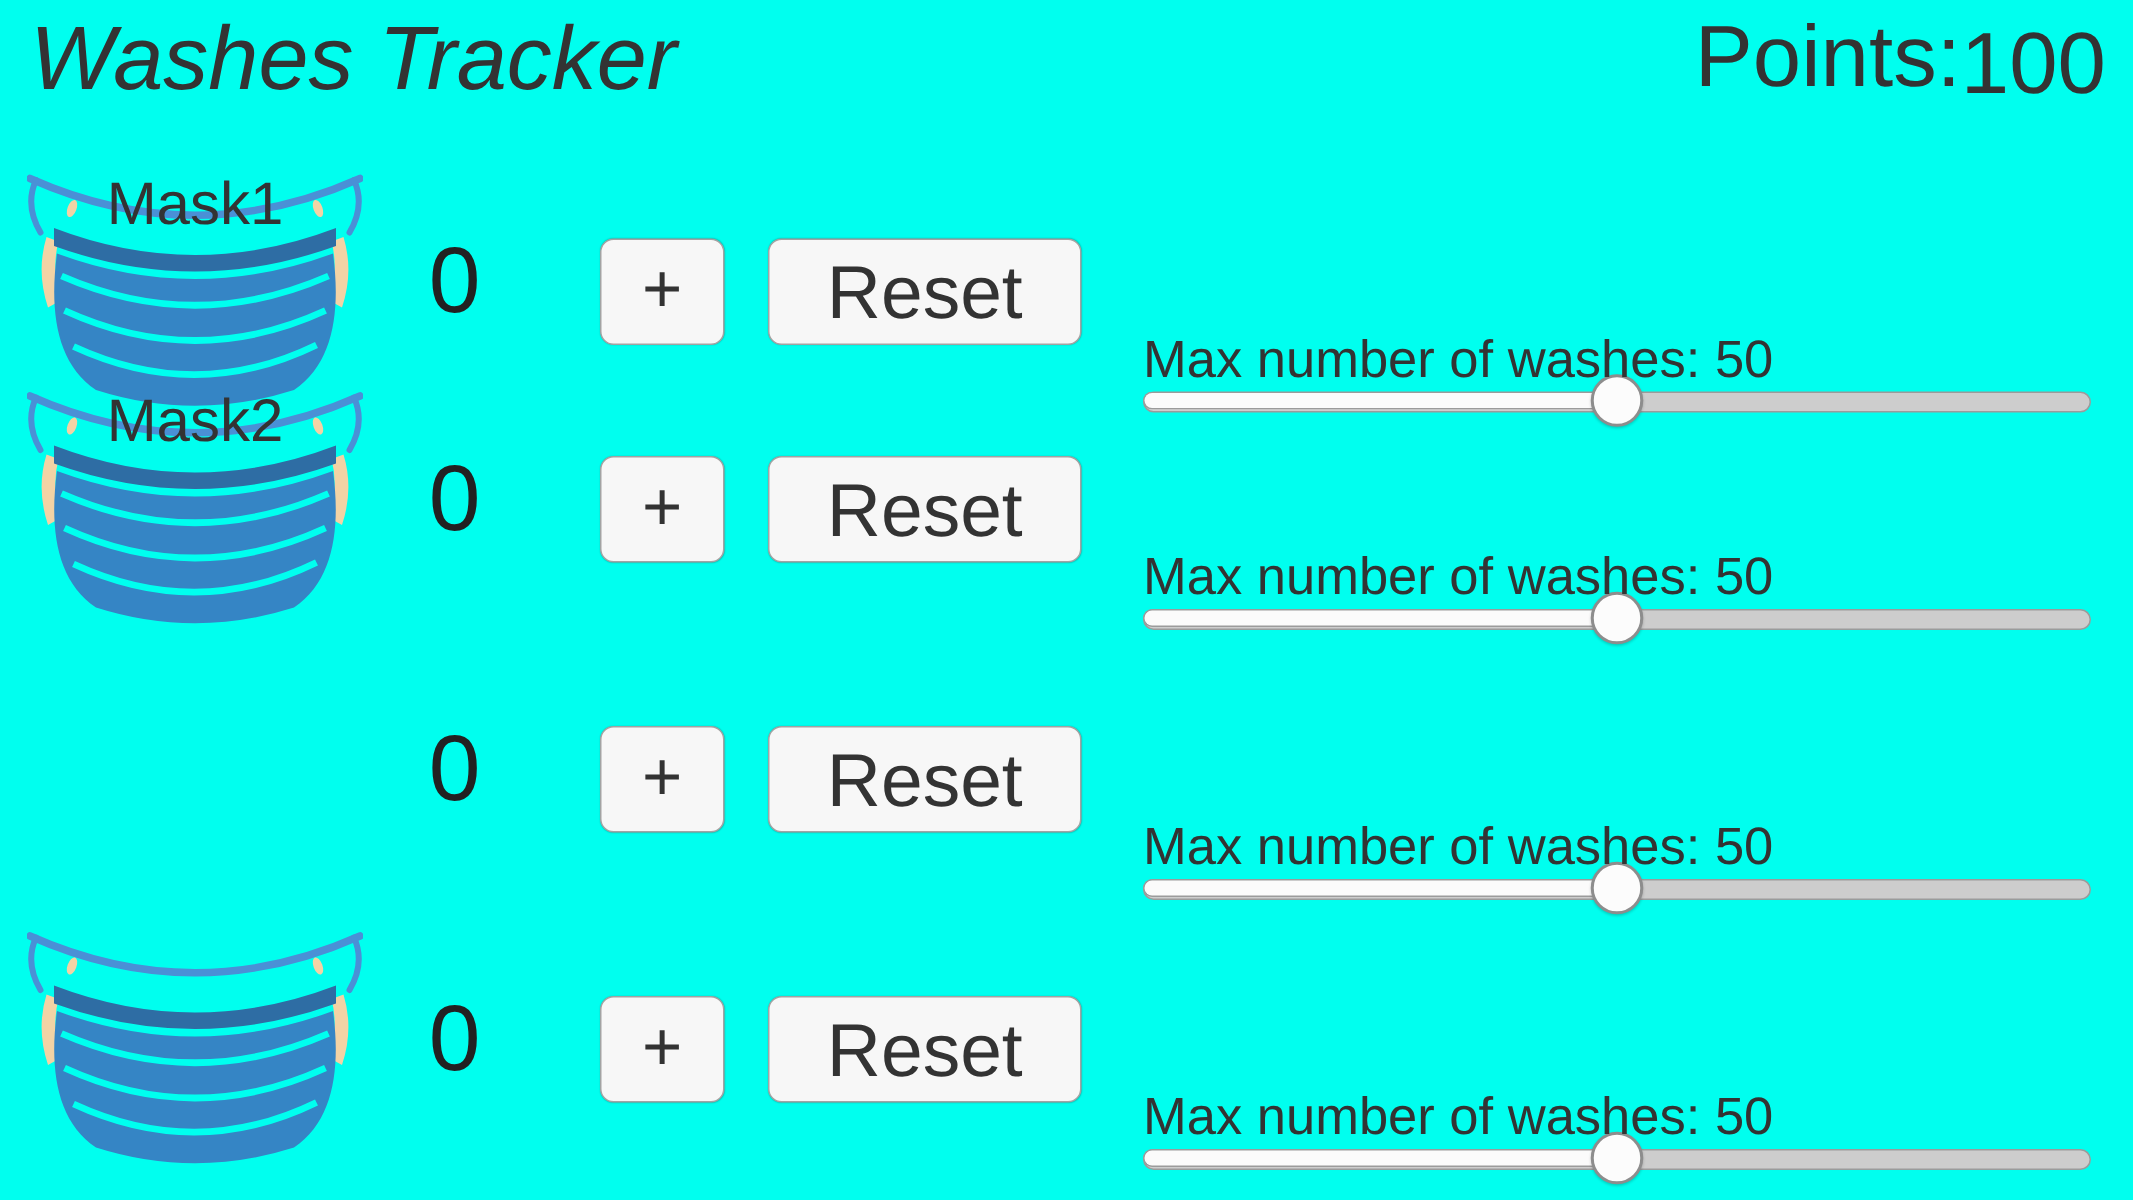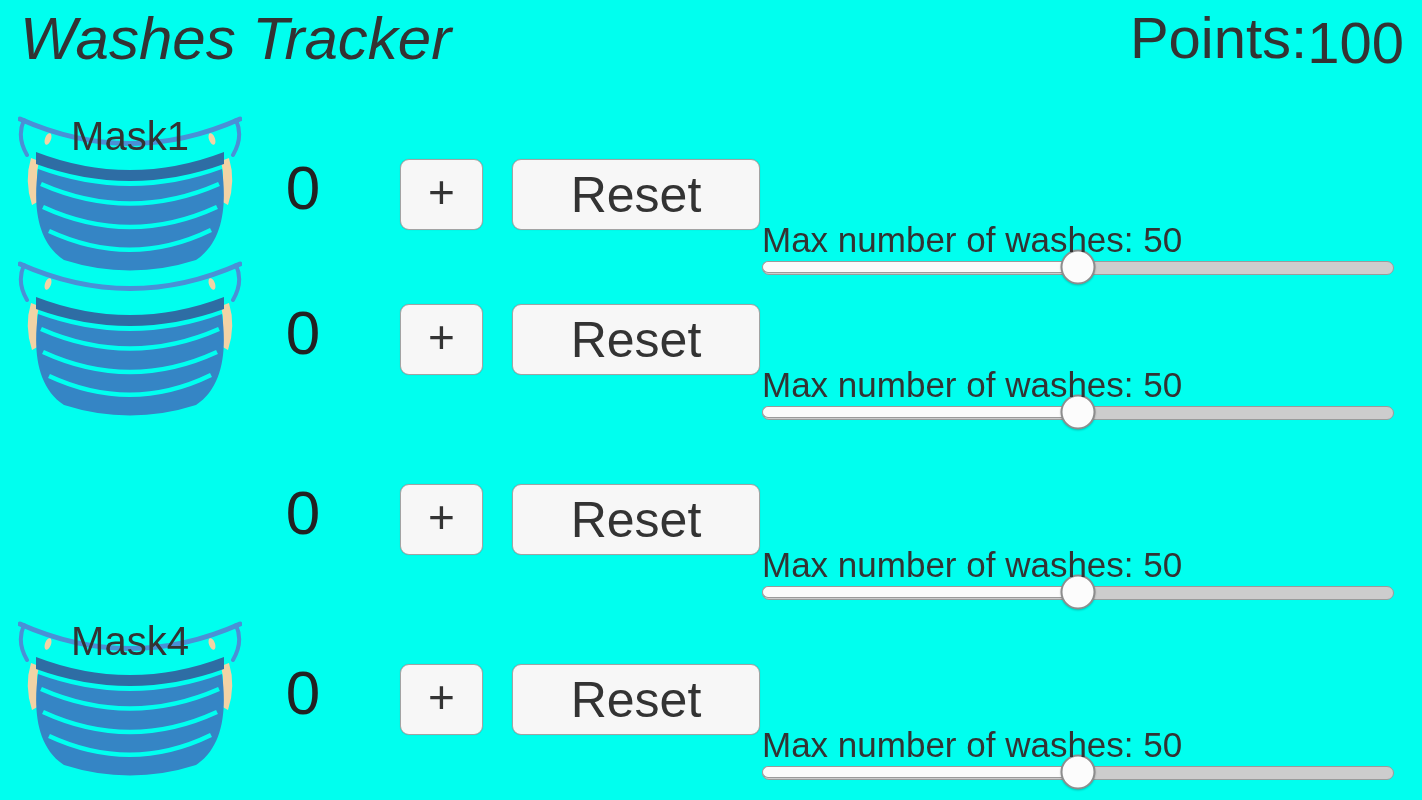--- a/index.html
+++ b/index.html
@@ -34,21 +34,21 @@
     font-size:62px;color:#222;
   }
   button{
     position:absolute;top:49px;height:71px;
     background:#f7f7f7;border:1px solid #a3a3a3;border-radius:9px;
     color:#333;font-family:"Liberation Sans", sans-serif;
     box-shadow:0 0 1px rgba(0,0,0,.25);
     cursor:pointer;
   }
   .plus-btn{left:400px;width:83px;font-size:46px;font-weight:400;padding-bottom:6px;}
-  .reset-btn{left:512px;width:248px;font-size:50px;}
+  .reset-btn{left:512px;width:209px;font-size:50px;}
   
   .slider{
     position:absolute;left:762px;top:145px;width:632px;height:24px;
   }
   .slider .track{
     position:absolute;left:0;right:0;top:6px;height:12px;
     background:#cdcdcd;border:1px solid #9b9b9b;border-radius:8px;
   }
   .slider .fill{
     position:absolute;left:0;top:6px;height:12px;width:50%;
@@ -113,20 +113,21 @@
     <div class="thumb"></div>
   </div>
   <div class="max-label">Max number of washes: 50</div>
 </div>
 
 <div class="row row2">
   <div class="mask-wrap">
     <svg viewBox="0 0 224 168">
         <use href="#mask-art"></use>
       </svg>
+    <div class="mask-label">Mask2</div>
   </div>
   <div class="count">0</div>
   <button class="plus-btn">+</button>
   <button class="reset-btn">Reset</button>
   <div class="slider">
     <div class="track"></div>
     <div class="fill"></div>
     <div class="thumb"></div>
   </div>
   <div class="max-label">Max number of washes: 50</div>
@@ -142,21 +143,20 @@
     <div class="thumb"></div>
   </div>
   <div class="max-label">Max number of washes: 50</div>
 </div>
 
 <div class="row row4">
   <div class="mask-wrap">
     <svg viewBox="0 0 224 168">
         <use href="#mask-art"></use>
       </svg>
-    <div class="mask-label">Mask4</div>
   </div>
   <div class="count">0</div>
   <button class="plus-btn">+</button>
   <button class="reset-btn">Reset</button>
   <div class="slider">
     <div class="track"></div>
     <div class="fill"></div>
     <div class="thumb"></div>
   </div>
   <div class="max-label">Max number of washes: 50</div>

